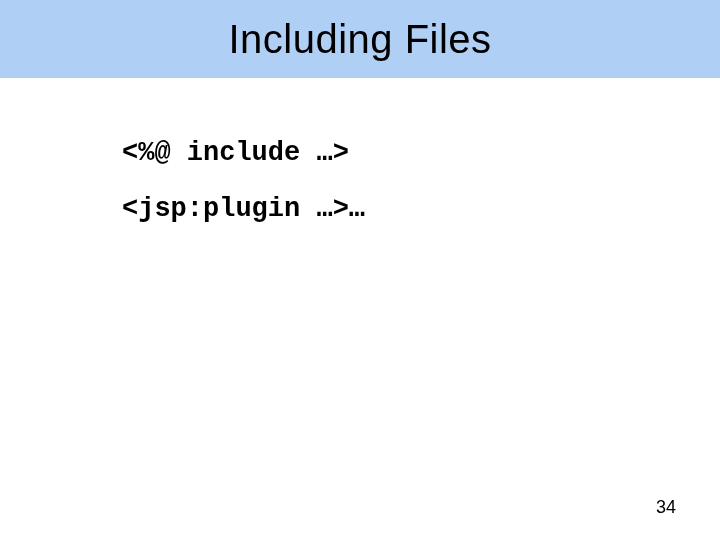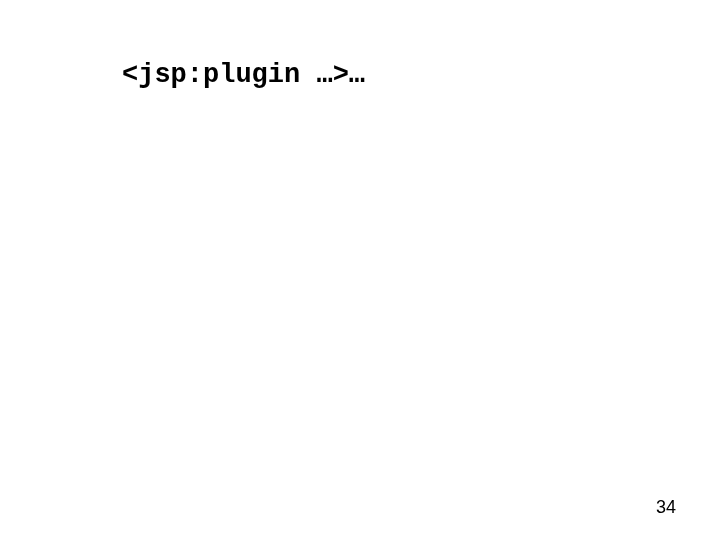--- a/index.html
+++ b/index.html
@@ -57,22 +57,26 @@
     bottom: 22px;
     right: 44px;
     font-size: 18px;
     color: #000000;
   }
 </style>
 </head>
 <body>
 
 <div class="slide">
+  <div class="title-bar">
+    <div class="title-text">Including Files</div>
+  </div>
 
   <div class="body">
 
     <div class="code-list">
+      <div class="code-line">&lt;%@ include …&gt;</div>
       <div class="code-line">&lt;jsp:plugin …&gt;…</div>
     </div>
   </div>
 
   <div class="page-number">34</div>
 </div>
 
 </body></html>

